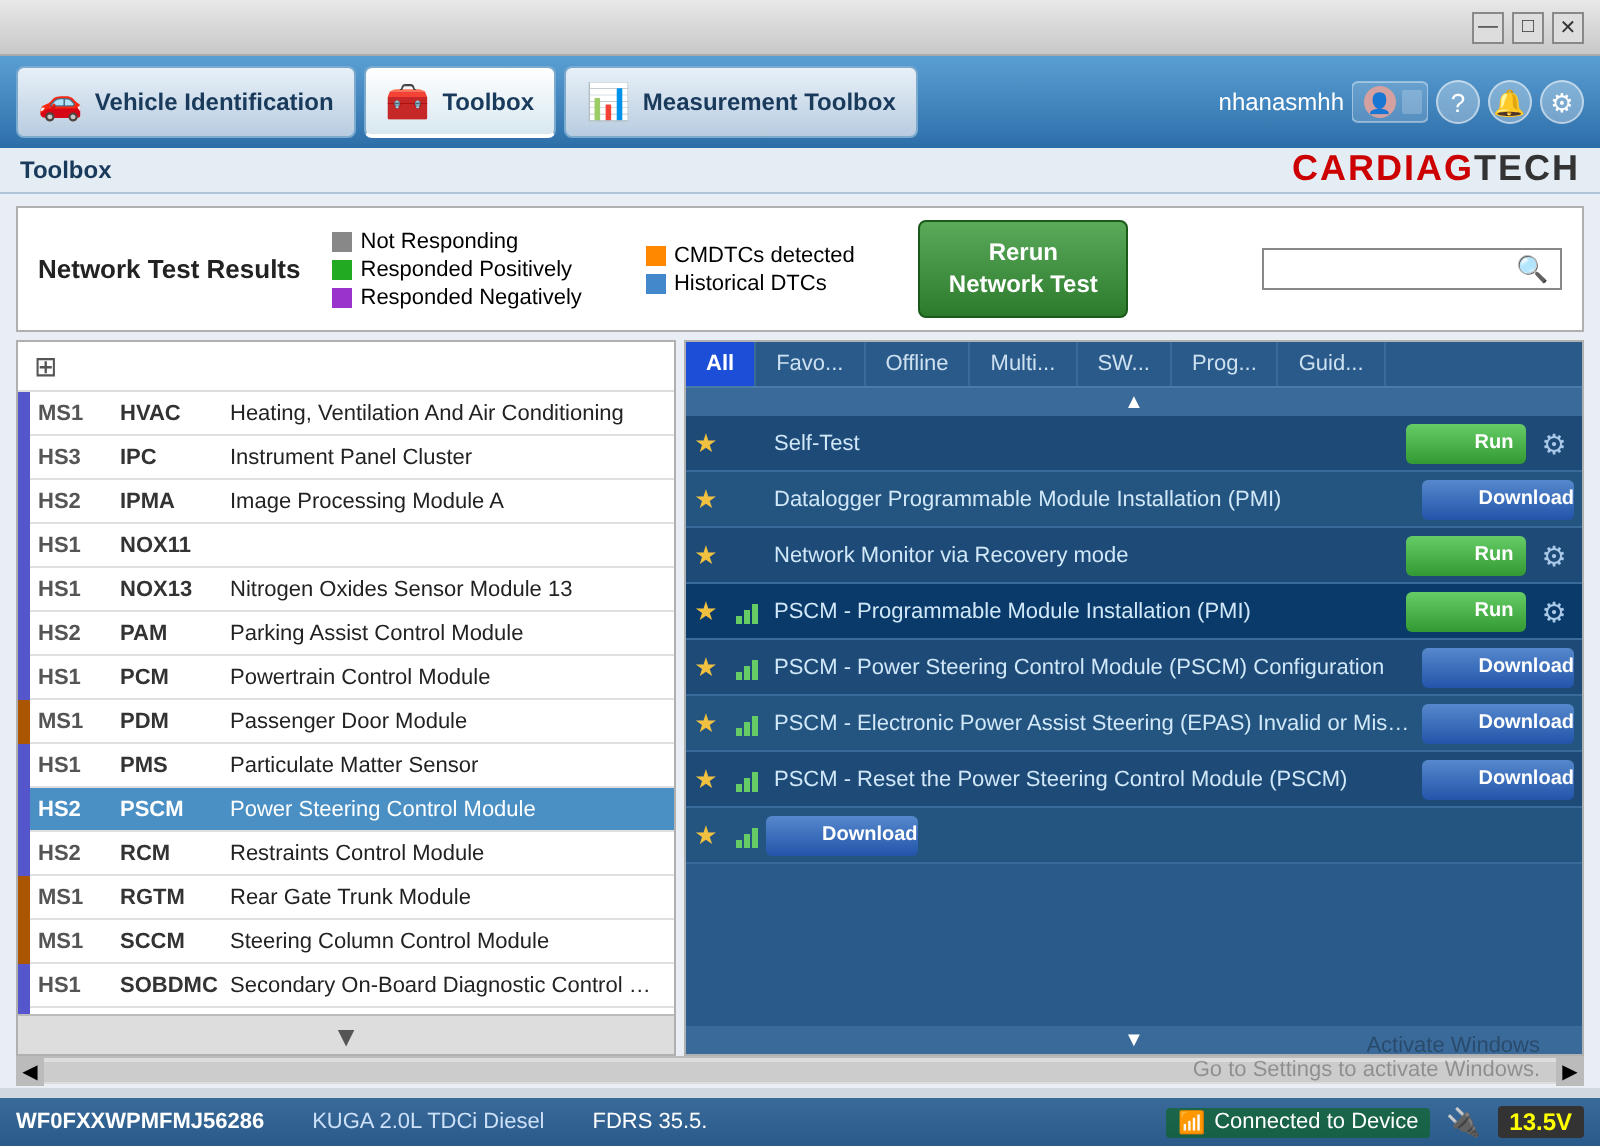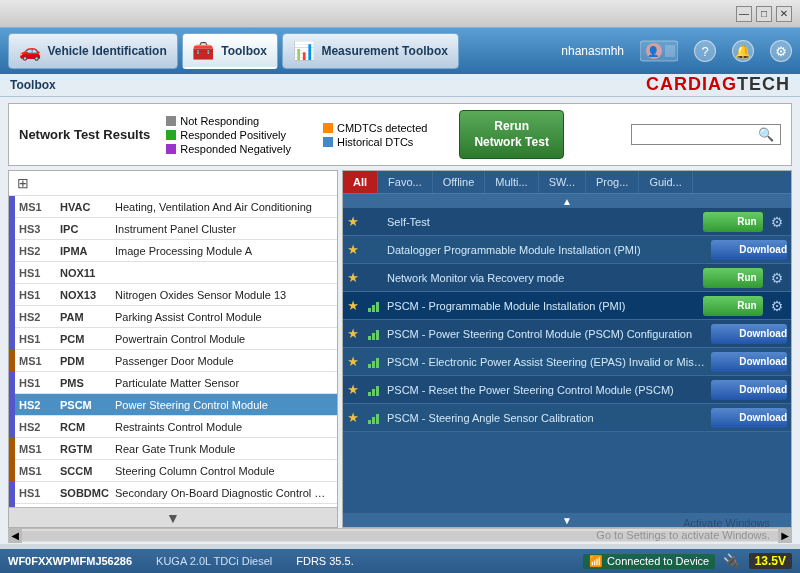--- a/index.html
+++ b/index.html
@@ -45,21 +45,21 @@
       color: #1a3a5c;
     }
     .nav-tab.active {
       background: linear-gradient(to bottom, #ffffff, #d8e8f0);
       border-bottom: 2px solid #fff;
     }
     .nav-right {
       margin-left: auto;
       display: flex;
       align-items: center;
-      gap: 16px;
+      gap: 4px;
       color: white;
       font-size: 12px;
     }
     .nav-icon-circle {
       width: 22px; height: 22px;
       border-radius: 50%;
       background: rgba(255,255,255,0.3);
       display: flex; align-items: center; justify-content: center;
       font-size: 13px; color: white; cursor: pointer;
       border: 1px solid rgba(255,255,255,0.5);
@@ -203,21 +203,21 @@
     }
     .right-tab {
       padding: 5px 10px;
       font-size: 11px;
       color: #cce0f0;
       cursor: pointer;
       border-right: 1px solid #3a6a9a;
       white-space: nowrap;
     }
     .right-tab.active {
-      background: #b91c1c;
+      background: #1d4ed8;
       color: white;
       font-weight: bold;
     }
     .right-scroll-up {
       height: 14px; background: #3a6a9a; display: flex; align-items: center;
       justify-content: center; cursor: pointer; color: white; font-size: 10px;
       flex-shrink: 0;
     }
     .right-list { flex: 1; overflow-y: auto; }
     .right-row {
@@ -595,21 +595,20 @@
           <div class="right-row">
     <div class="star-btn">★</div>
 
     <div class="signal-icon">
       <div class="signal-bars">
         <div class="signal-bar" style="height:4px;"></div>
         <div class="signal-bar" style="height:7px;"></div>
         <div class="signal-bar" style="height:10px;"></div>
       </div>
     </div>
-    <span class="right-row-name">PSCM - Steering Angle Sensor Calibration</span>
     <button class="action-btn btn-download">Download</button>
 
   </div>
         </div>
       <div class="right-scroll-down">▼</div>
     </div>
   </div>
 
   <div class="h-scroll-bar">
     <div class="h-scroll-left">◀</div>

